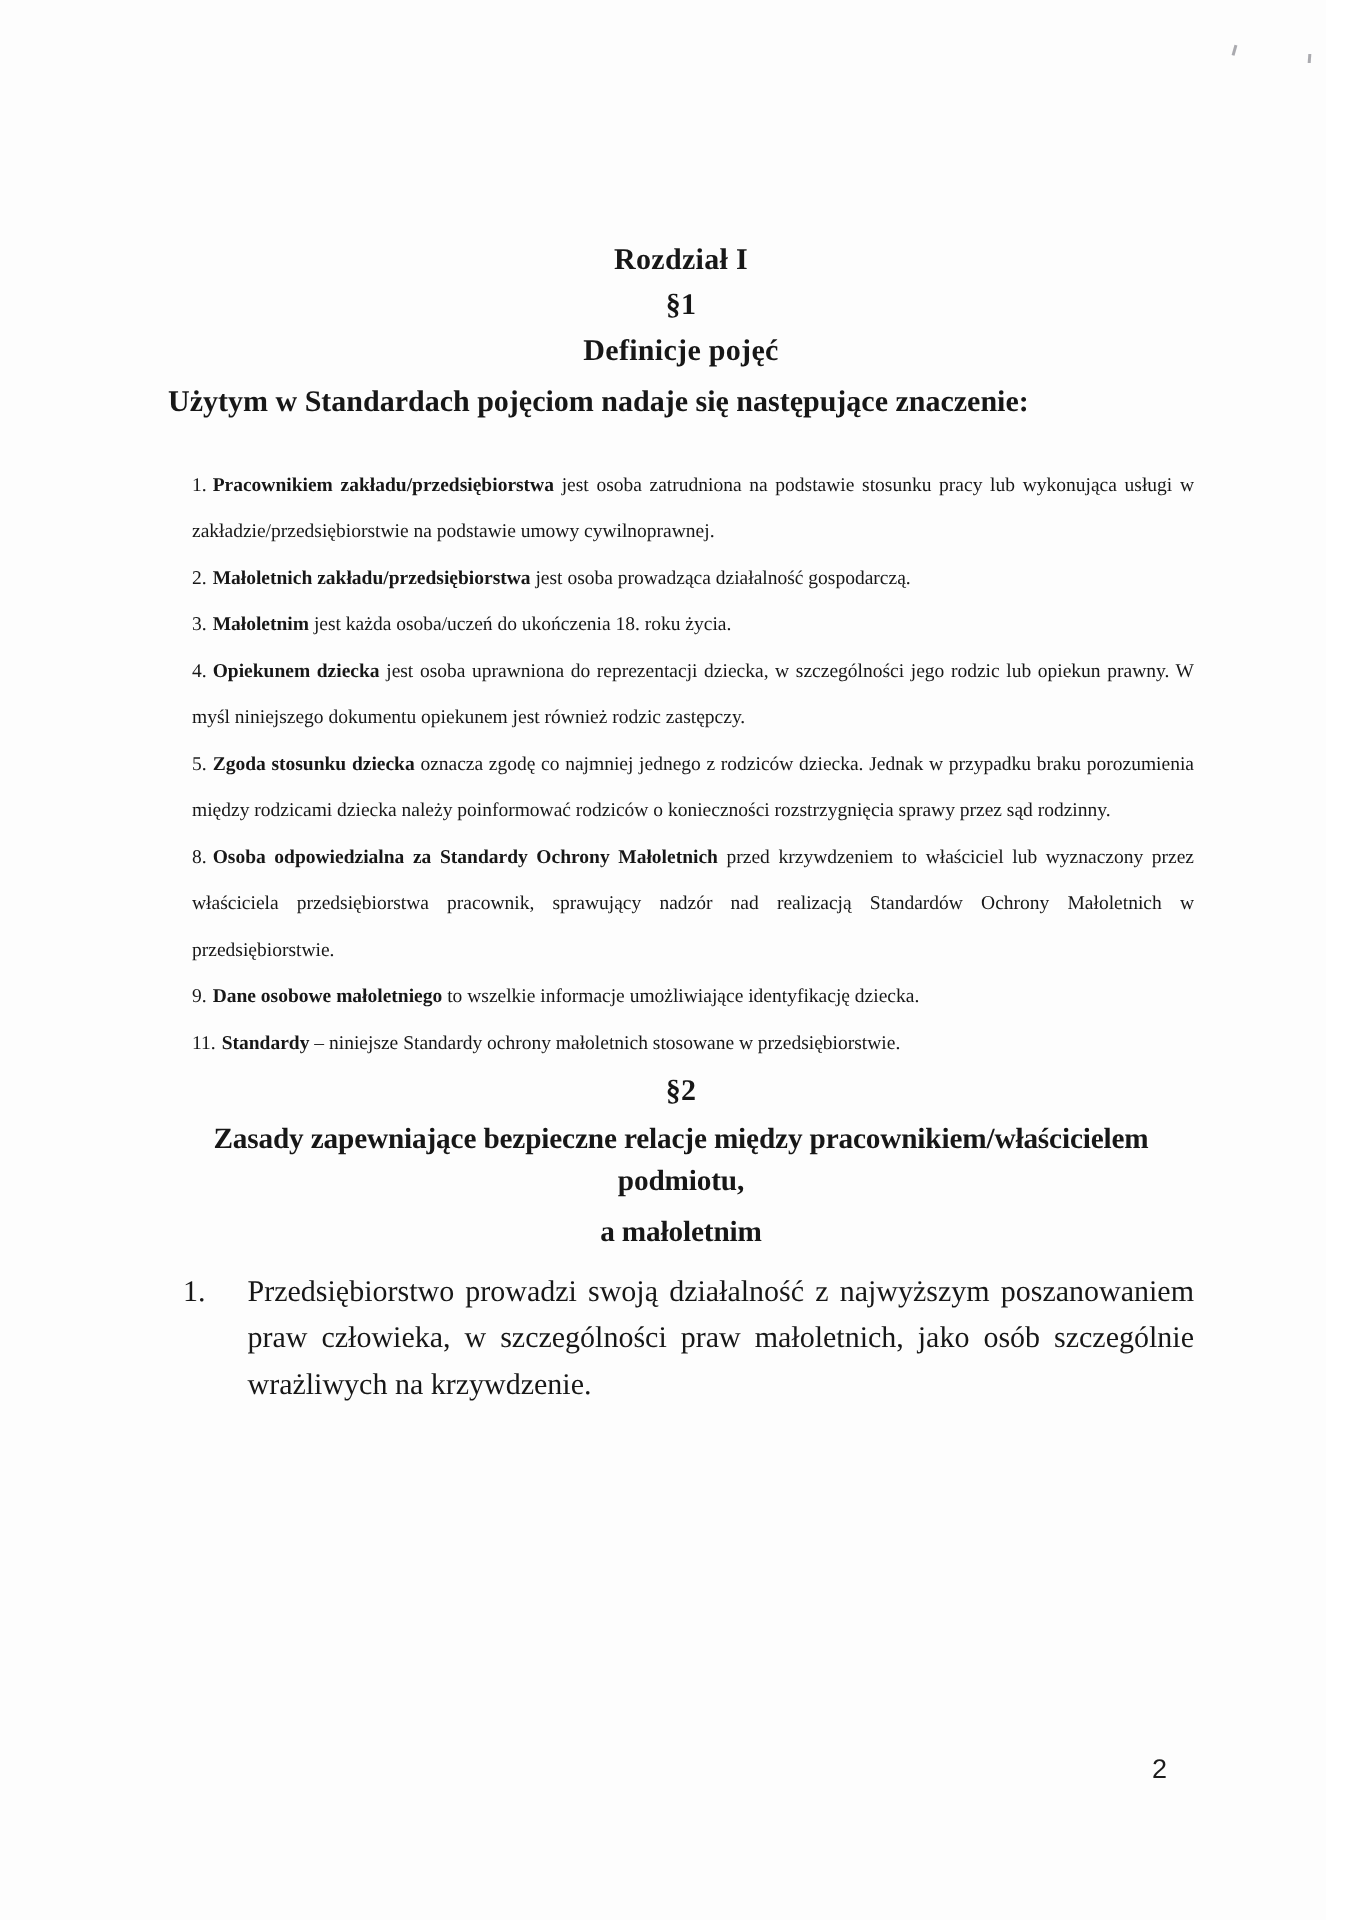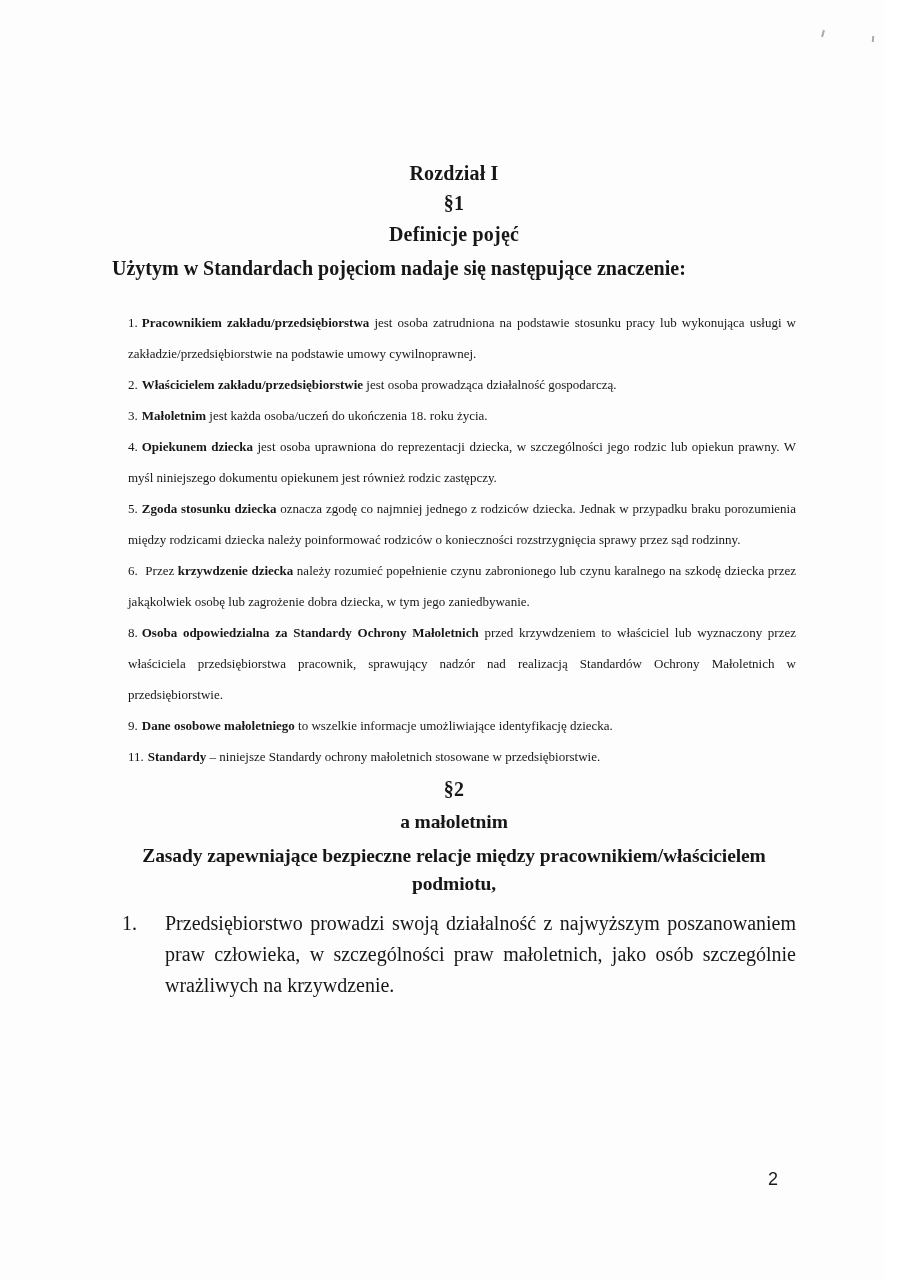--- a/index.html
+++ b/index.html
@@ -133,48 +133,45 @@
     <div class="heading heading-section">§1</div>
     <div class="heading heading-title">Definicje pojęć</div>
 
     <p class="intro">Użytym w Standardach pojęciom nadaje się następujące znaczenie:</p>
 
     <ol class="list-plain">
       <li>
         <span class="marker">1.</span><b>Pracownikiem zakładu/przedsiębiorstwa</b><span> jest osoba zatrudniona na podstawie stosunku pracy lub wykonująca usługi w zakładzie/przedsiębiorstwie na podstawie umowy cywilnoprawnej.</span>
       </li>
       <li>
-        <span class="marker">2.</span><b>Właścicielem zakładu/przedsiębiorstwie</b><span> jest osoba prowadząca działalność gospodarczą.</span>
+        <span class="marker">2.</span><b>Małoletnich zakładu/przedsiębiorstwa</b><span> jest osoba prowadząca działalność gospodarczą.</span>
       </li>
       <li>
         <span class="marker">3.</span><b>Małoletnim</b><span> jest każda osoba/uczeń do ukończenia 18. roku życia.</span>
       </li>
       <li>
         <span class="marker">4.</span><b>Opiekunem dziecka</b><span> jest osoba uprawniona do reprezentacji dziecka, w szczególności jego rodzic lub opiekun prawny. W myśl niniejszego dokumentu opiekunem jest również rodzic zastępczy.</span>
       </li>
       <li>
         <span class="marker">5.</span><b>Zgoda stosunku dziecka</b><span> oznacza zgodę co najmniej jednego z rodziców dziecka. Jednak w przypadku braku porozumienia między rodzicami dziecka należy poinformować rodziców o konieczności rozstrzygnięcia sprawy przez sąd rodzinny.</span>
-      </li>
-      <li>
-        <span class="marker">6.</span><span> Przez </span><b>krzywdzenie dziecka</b><span> należy rozumieć popełnienie czynu zabronionego lub czynu karalnego na szkodę dziecka przez jakąkolwiek osobę lub zagrożenie dobra dziecka, w tym jego zaniedbywanie.</span>
       </li>
       <li>
         <span class="marker">8.</span><b>Osoba odpowiedzialna za Standardy Ochrony Małoletnich</b><span> przed krzywdzeniem to właściciel lub wyznaczony przez właściciela przedsiębiorstwa pracownik, sprawujący nadzór nad realizacją Standardów Ochrony Małoletnich w przedsiębiorstwie.</span>
       </li>
       <li>
         <span class="marker">9.</span><b>Dane osobowe małoletniego</b><span> to wszelkie informacje umożliwiające identyfikację dziecka.</span>
       </li>
       <li>
         <span class="marker">11.</span><b>Standardy</b><span> – niniejsze Standardy ochrony małoletnich stosowane w przedsiębiorstwie.</span>
       </li>
     </ol>
 
     <div class="heading heading-section">§2</div>
+    <div class="heading-wide">Zasady zapewniające bezpieczne relacje między pracownikiem/właścicielem podmiotu,</div>
     <div class="heading-wide">a małoletnim</div>
-    <div class="heading-wide">Zasady zapewniające bezpieczne relacje między pracownikiem/właścicielem podmiotu,</div>
 
     <ol class="list-hanging">
       <li>
         <span class="marker">1.</span><span>Przedsiębiorstwo prowadzi swoją działalność z najwyższym poszanowaniem praw człowieka, w  szczególności praw małoletnich, jako osób szczególnie wrażliwych na krzywdzenie.</span>
       </li>
 
     </ol>
 
   </div>
 

